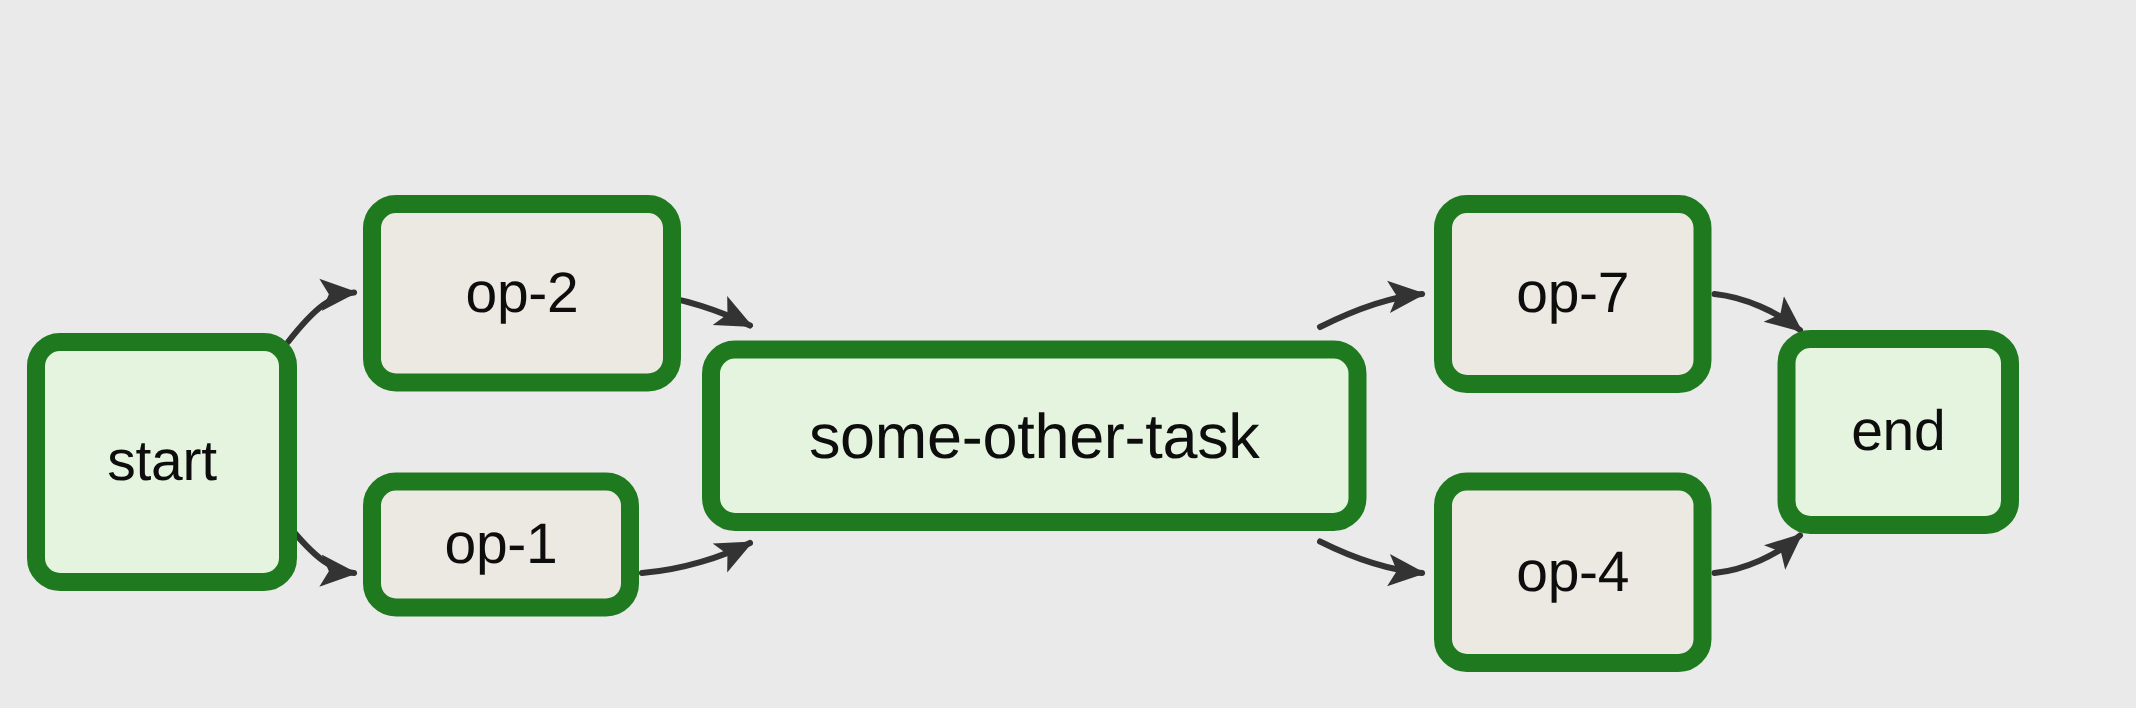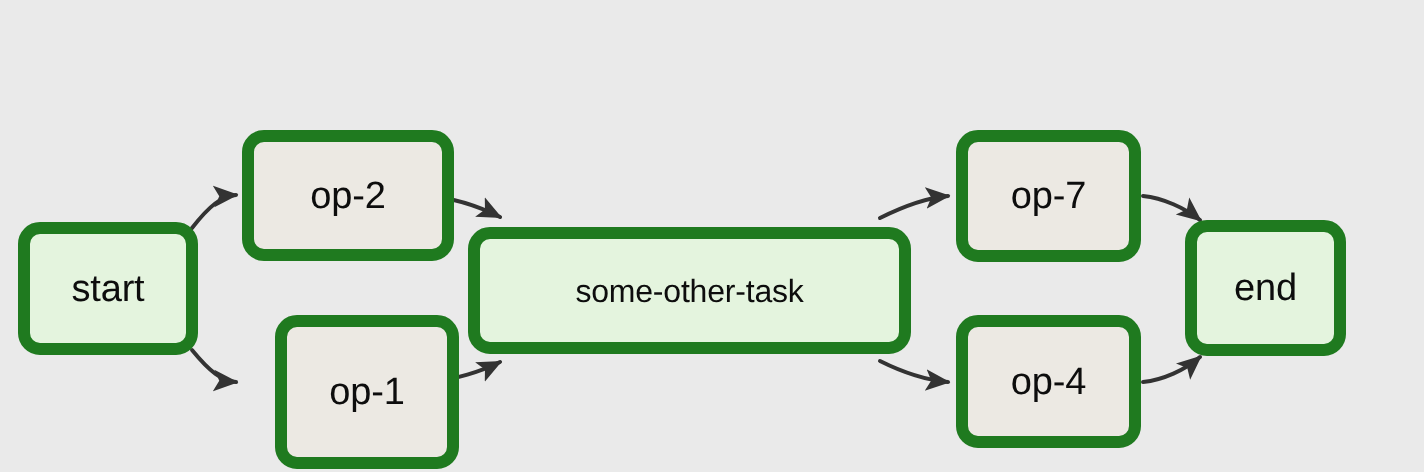--- a/index.html
+++ b/index.html
@@ -50,21 +50,21 @@
     color: #0d0d0d;
     font-family: "Liberation Sans", sans-serif;
     font-size: 38px;
     font-weight: 400;
     line-height: 1;
     letter-spacing: -0.2px;
     white-space: nowrap;
     text-rendering: geometricPrecision;
   }
   .node.wide .node-label {
-    font-size: 32px;
+    font-size: 42px;
   }
 </style>
 </head>
 <body>
 
 <div id="canvas">
 
   <svg id="edge-layer" viewBox="0 0 1424 472" xmlns="http://www.w3.org/2000/svg">
     <defs>
       <marker id="arrowhead" markerWidth="7" markerHeight="7" refX="5.6" refY="3" orient="auto" markerUnits="strokeWidth">
@@ -76,29 +76,29 @@
         <path d="M 192 350 C 210 372, 222 381, 236 382" marker-end="url(#arrowhead)"></path>
         <path d="M 428 196 C 455 198, 482 208, 500 217" marker-end="url(#arrowhead)"></path>
         <path d="M 428 382 C 455 380, 482 371, 500 362" marker-end="url(#arrowhead)"></path>
         <path d="M 880 218 C 900 208, 925 198, 948 196" marker-end="url(#arrowhead)"></path>
         <path d="M 880 361 C 900 371, 925 380, 948 382" marker-end="url(#arrowhead)"></path>
         <path d="M 1143 196 C 1163 198, 1185 208, 1200 220" marker-end="url(#arrowhead)"></path>
         <path d="M 1143 382 C 1163 380, 1185 370, 1200 357" marker-end="url(#arrowhead)"></path>
       </g>
   </svg>
 
-  <div class="node terminal" style="left: 18px; top: 222px; width: 180px; height: 133px;">
+  <div class="node terminal" style="left: 18px; top: 222px; width: 180px; height: 172px;">
     <span class="node-label">start</span>
   </div>
 
   <div class="node task" style="left: 242px; top: 130px; width: 212px; height: 131px;">
     <span class="node-label">op-2</span>
   </div>
 
-  <div class="node task" style="left: 242px; top: 315px; width: 184px; height: 154px; margin-left: 33px;">
+  <div class="node task" style="left: 242px; top: 315px; width: 184px; height: 96px;">
     <span class="node-label">op-1</span>
   </div>
 
   <div class="node terminal wide" style="left: 468px; top: 227px; width: 443px; height: 127px;">
     <span class="node-label">some-other-task</span>
   </div>
 
   <div class="node task" style="left: 956px; top: 130px; width: 185px; height: 132px;">
     <span class="node-label">op-7</span>
   </div>

